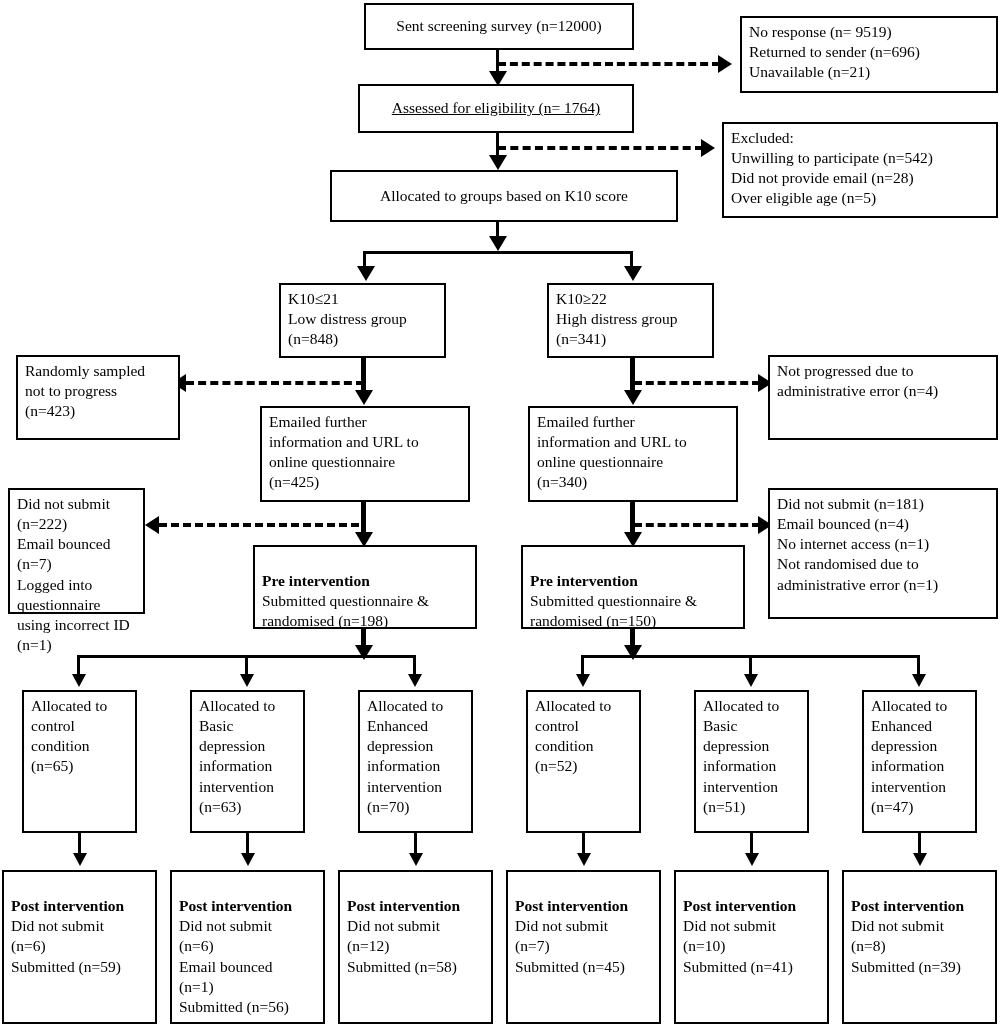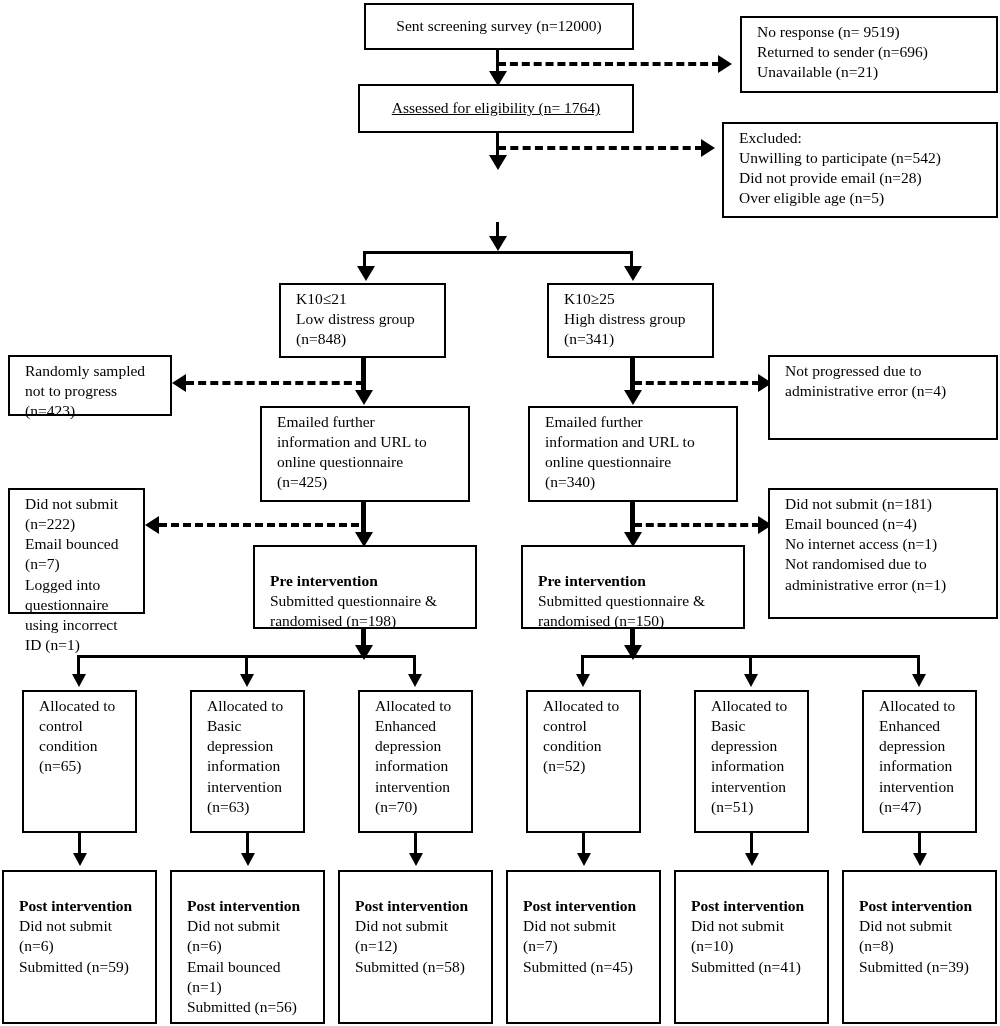--- a/index.html
+++ b/index.html
@@ -17,21 +17,21 @@
     width: 1000px;
     height: 1026px;
     background: #ffffff;
     overflow: hidden;
   }
   .box {
     position: absolute;
     box-sizing: border-box;
     border: 2px solid #000000;
     background: #ffffff;
-    padding: 4px 6px 4px 15px;
+    padding: 4px 6px 4px 7px;
     font-size: 15.5px;
     line-height: 1.30;
     white-space: pre-line;
     z-index: 3;
   }
   .box.center {
     text-align: center;
     display: flex;
     align-items: center;
     justify-content: center;
@@ -114,42 +114,43 @@
   <div class="arrowdown" style="left:489px; top:155px;"></div>
 
   <div class="dashed" style="left:498px; top:146px; width:205px;"></div>
   <div class="arrowright" style="left:701px; top:139px;"></div>
 
   <div class="box" style="left:722px; top:122px; width:276px; height:96px;">Excluded:
 Unwilling to participate (n=542)
 Did not provide email (n=28)
 Over eligible age (n=5)</div>
 
+  <div class="box center" style="left:330px; top:170px; width:348px; height:52px;">Allocated to groups based on K10 score</div>
 
   <div class="vline" style="left:496px; top:222px; width:3px; height:22px;"></div>
   <div class="arrowdown" style="left:489px; top:236px;"></div>
   <div class="hline" style="left:363px; top:251px; width:270px; height:3px;"></div>
   <div class="vline" style="left:363px; top:251px; width:3px; height:20px;"></div>
   <div class="arrowdown" style="left:357px; top:266px;"></div>
   <div class="vline" style="left:630px; top:251px; width:3px; height:20px;"></div>
   <div class="arrowdown" style="left:624px; top:266px;"></div>
 
   <div class="box" style="left:279px; top:283px; width:167px; height:75px;">K10≤21
 Low distress group
 (n=848)</div>
-  <div class="box" style="left:547px; top:283px; width:167px; height:75px;">K10≥25
+  <div class="box" style="left:547px; top:283px; width:167px; height:75px;">K10≥22
 High distress group
 (n=341)</div>
 
   <div class="vline" style="left:361px; top:358px; width:5px; height:38px;"></div>
   <div class="arrowdown" style="left:355px; top:390px;"></div>
   <div class="dashed" style="left:186px; top:381px; width:178px;"></div>
   <div class="arrowleft" style="left:172px; top:374px;"></div>
 
-  <div class="box" style="left:8px; top:355px; width:164px; height:61px;">Randomly sampled
+  <div class="box" style="left:16px; top:355px; width:164px; height:85px;">Randomly sampled
 not to progress
 (n=423)</div>
 
   <div class="vline" style="left:630px; top:358px; width:5px; height:38px;"></div>
   <div class="arrowdown" style="left:624px; top:390px;"></div>
   <div class="dashed" style="left:634px; top:381px; width:126px;"></div>
   <div class="arrowright" style="left:758px; top:374px;"></div>
 
   <div class="box" style="left:768px; top:355px; width:230px; height:85px;">Not progressed due to
 administrative error (n=4)</div>

